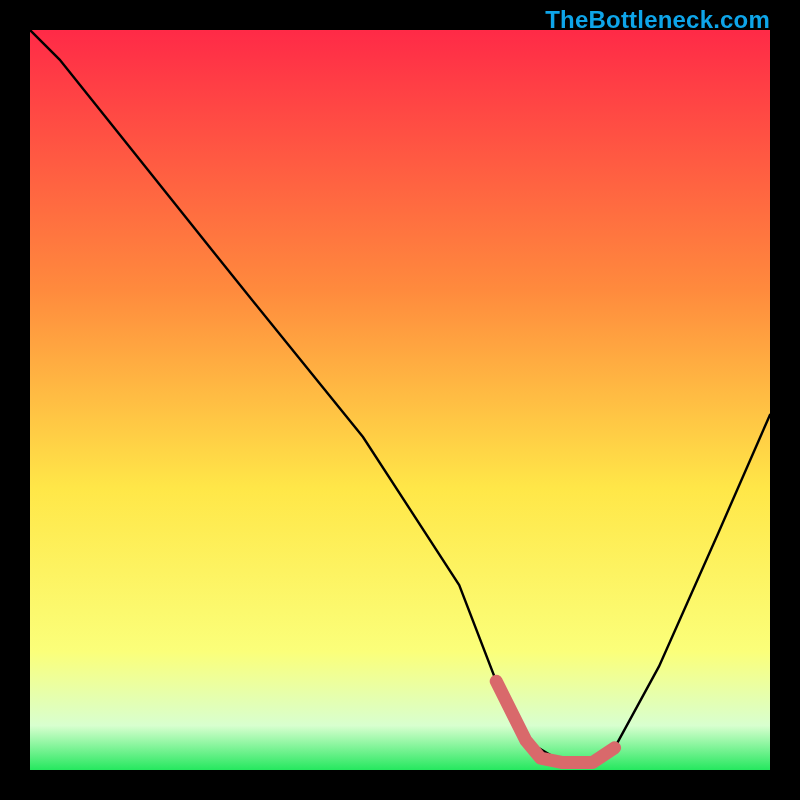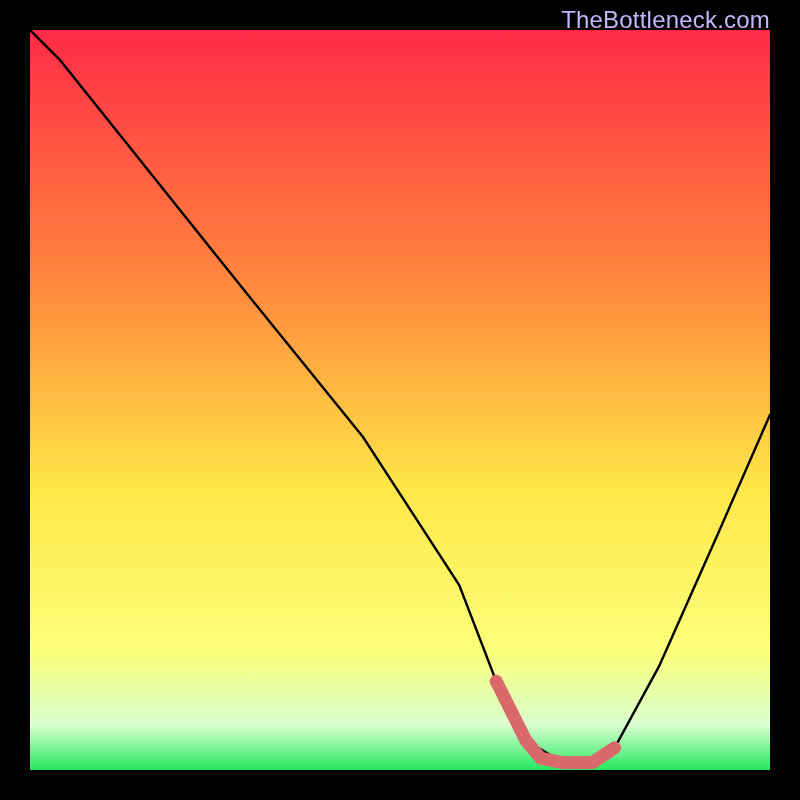--- a/index.html
+++ b/index.html
@@ -16,23 +16,23 @@
     left: 30px;
     top: 30px;
     width: 740px;
     height: 740px;
     background: #000000;
   }
   .watermark {
     position: absolute;
     top: 6px;
     right: 30px;
-    color: #c4b5fd;
+    color: #0ea5e9;
     font-size: 24px;
-    font-weight: normal;
+    font-weight: bold;
     letter-spacing: 0.2px;
   }
   svg {
     display: block;
   }
 </style>
 </head>
 <body>
 
 <div class="watermark">TheBottleneck.com</div>

